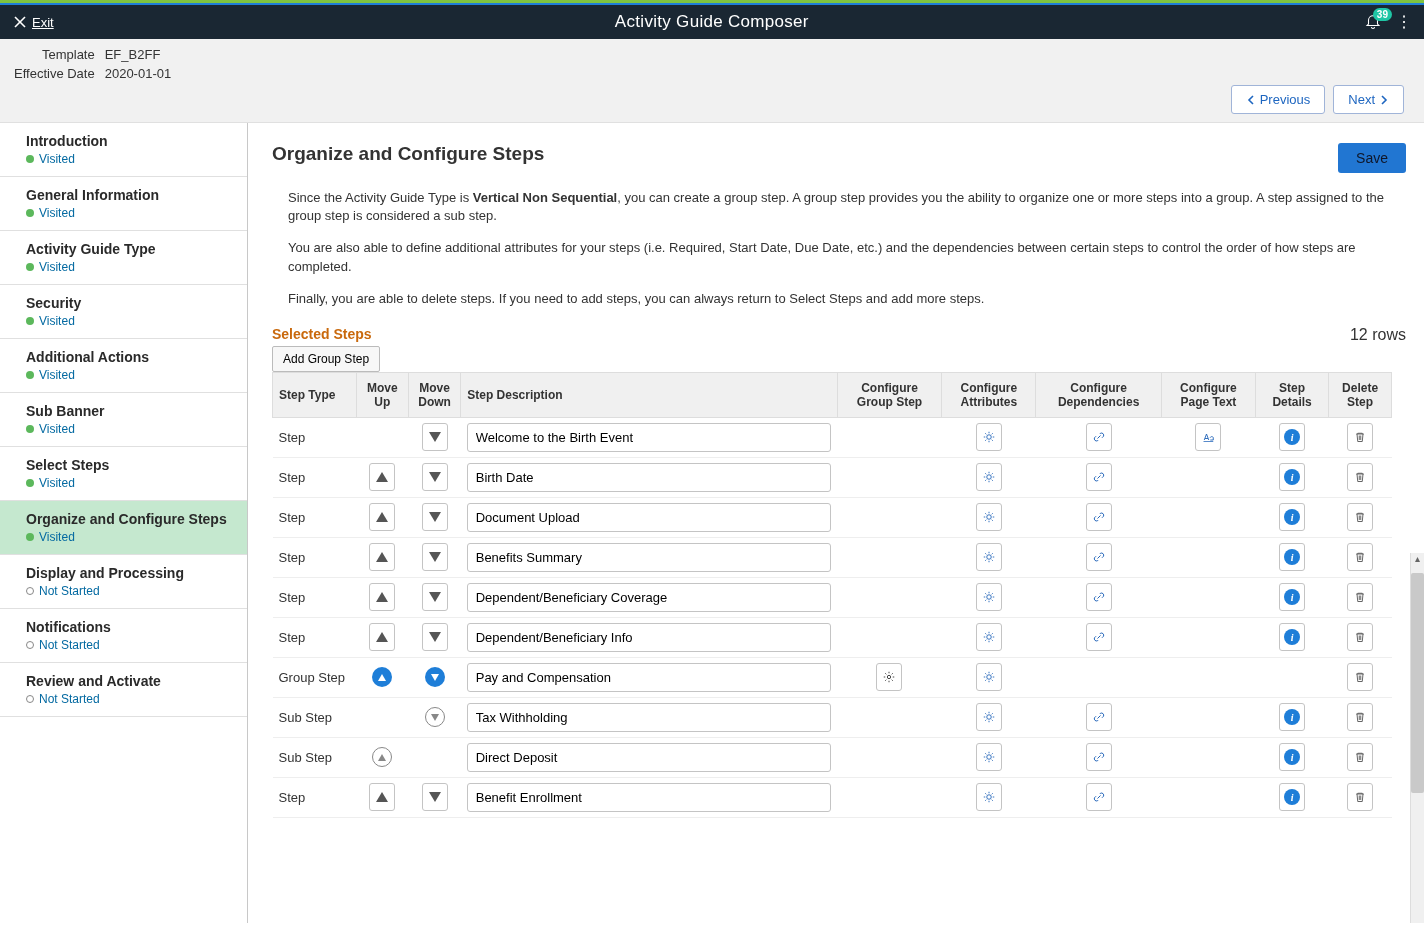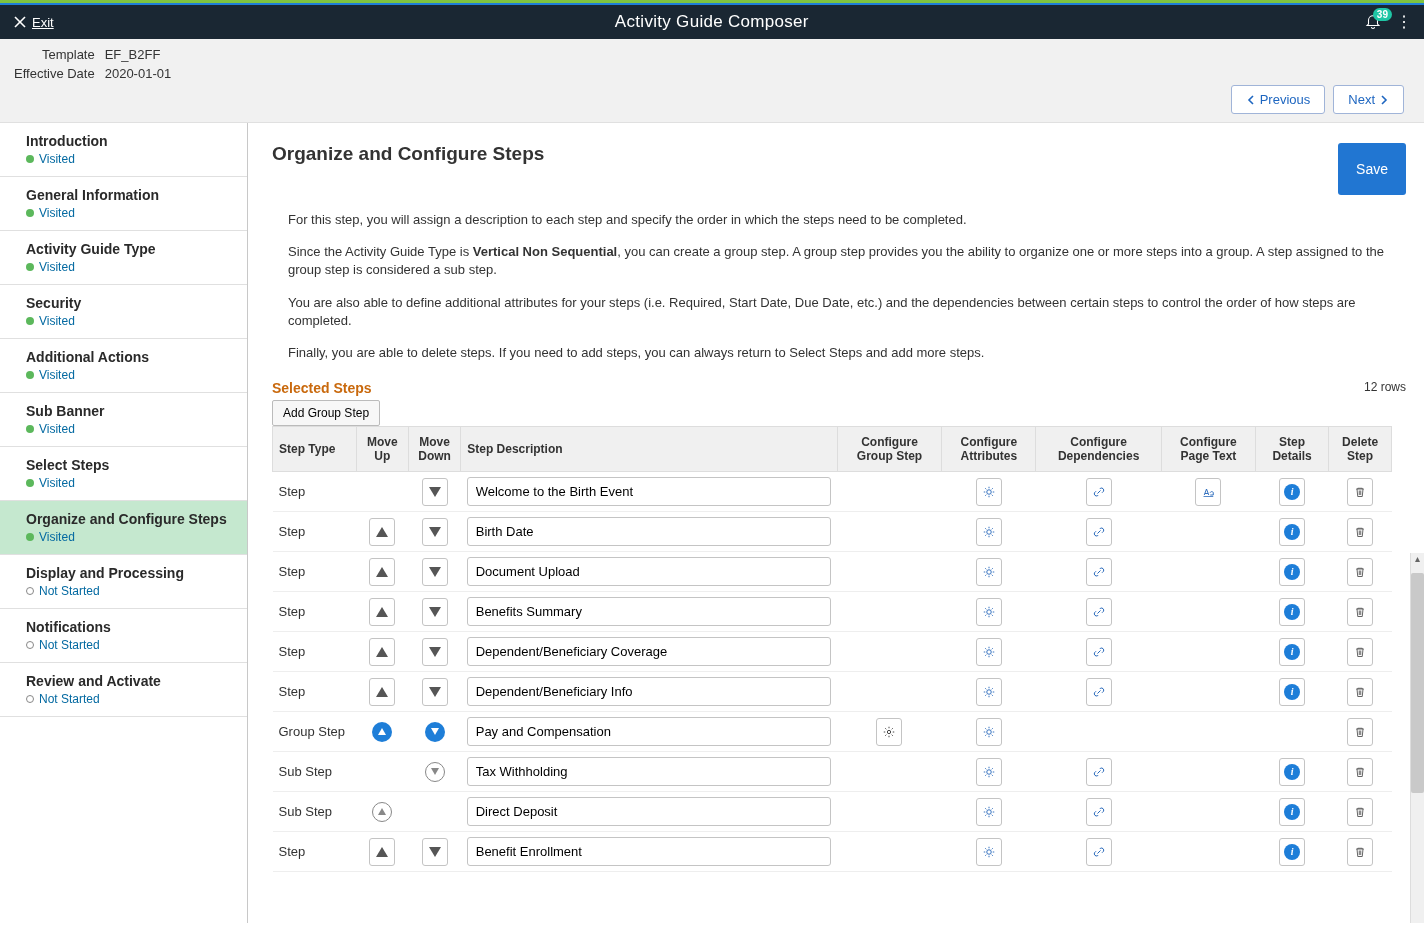--- a/index.html
+++ b/index.html
@@ -33,24 +33,24 @@
 .side-item .title { font-weight: bold; font-size: 14px; color: #2a2a2a; margin-bottom: 3px; }
 .side-item .status { font-size: 12px; color: #0369a1; display: flex; align-items: center; gap: 5px; }
 .status-dot { width: 8px; height: 8px; border-radius: 50%; display: inline-block; }
 .dot-visited { background: #5cb85c; }
 .dot-notstarted { background: #fff; border: 1px solid #888; }
 .side-item.active { background: #c5e8cf; }
 
 .main { flex: 1; padding: 20px 18px 0 24px; overflow-y: auto; position: relative; }
 .main-head { display: flex; justify-content: space-between; align-items: flex-start; margin-bottom: 16px; }
 .page-heading { font-size: 19px; font-weight: bold; }
-.save-btn { background: #2176d2; color: #ffffff; border: none; border-radius: 3px; padding: 18px 18px; font-size: 14px; cursor: pointer; }
+.save-btn { background: #2176d2; color: #0f172a; border: none; border-radius: 3px; padding: 7px 18px; font-size: 14px; cursor: pointer; }
 .para { font-size: 13px; color: #333; margin-bottom: 14px; line-height: 1.4; padding-left: 16px; padding-right: 6px; }
 .section-title { color: #c9690d; font-weight: bold; font-size: 14px; margin-top: 18px; }
-.rows-count { float: right; font-size: 12px; color: #333; font-weight: normal; }
+.rows-count { float: right; font-size: 16px; color: #333; font-weight: normal; }
 .add-group-btn { border: 1px solid #bbb; background: #f7f7f7; padding: 5px 10px; font-size: 12px; margin-top: 4px; cursor: pointer; border-radius: 2px; }
 
 table.steps { width: calc(100% - 14px); border-collapse: collapse; margin-top: 0; }
 table.steps th { background: #f0f0f0; border: 1px solid #ddd; padding: 8px 6px; font-size: 12px; font-weight: bold; text-align: center; vertical-align: middle; }
 table.steps th.left { text-align: left; }
 table.steps td { border: 1px solid #eee; border-left: none; border-right: none; padding: 5px 6px; text-align: center; vertical-align: middle; }
 table.steps td.left { text-align: left; }
 table.steps tbody tr:nth-child(even) td {}
 
 .step-input { width: 100%; border: 1px solid #c4c4c4; border-radius: 3px; padding: 6px 8px; font-size: 13px; }
@@ -184,21 +184,20 @@
         <div class="status"><span class="status-dot dot-notstarted"></span>Not Started</div>
       </div>
     </div>
 
   <div class="main">
     <div class="main-head">
       <div class="page-heading">Organize and Configure Steps</div>
       <button class="save-btn">Save</button>
     </div>
 
-    <p class="para">For this step, you will assign a description to each step and specify the order in which the steps need to be completed.</p>
     <p class="para">
       <span>Since the Activity Guide Type is </span><strong>Vertical Non Sequential</strong><span>, you can create a group step. A group step provides you the ability to organize one or more steps into a group. A step assigned to the group step is considered a sub step.</span>
     </p>
     <p class="para">You are also able to define additional attributes for your steps (i.e. Required, Start Date, Due Date, etc.) and the dependencies between certain steps to control the order of how steps are completed.</p>
     <p class="para">Finally, you are able to delete steps. If you need to add steps, you can always return to Select Steps and add more steps.</p>
 
     <div class="section-title">
       <span>Selected Steps</span>
       <span class="rows-count">12 rows</span>
     </div>

